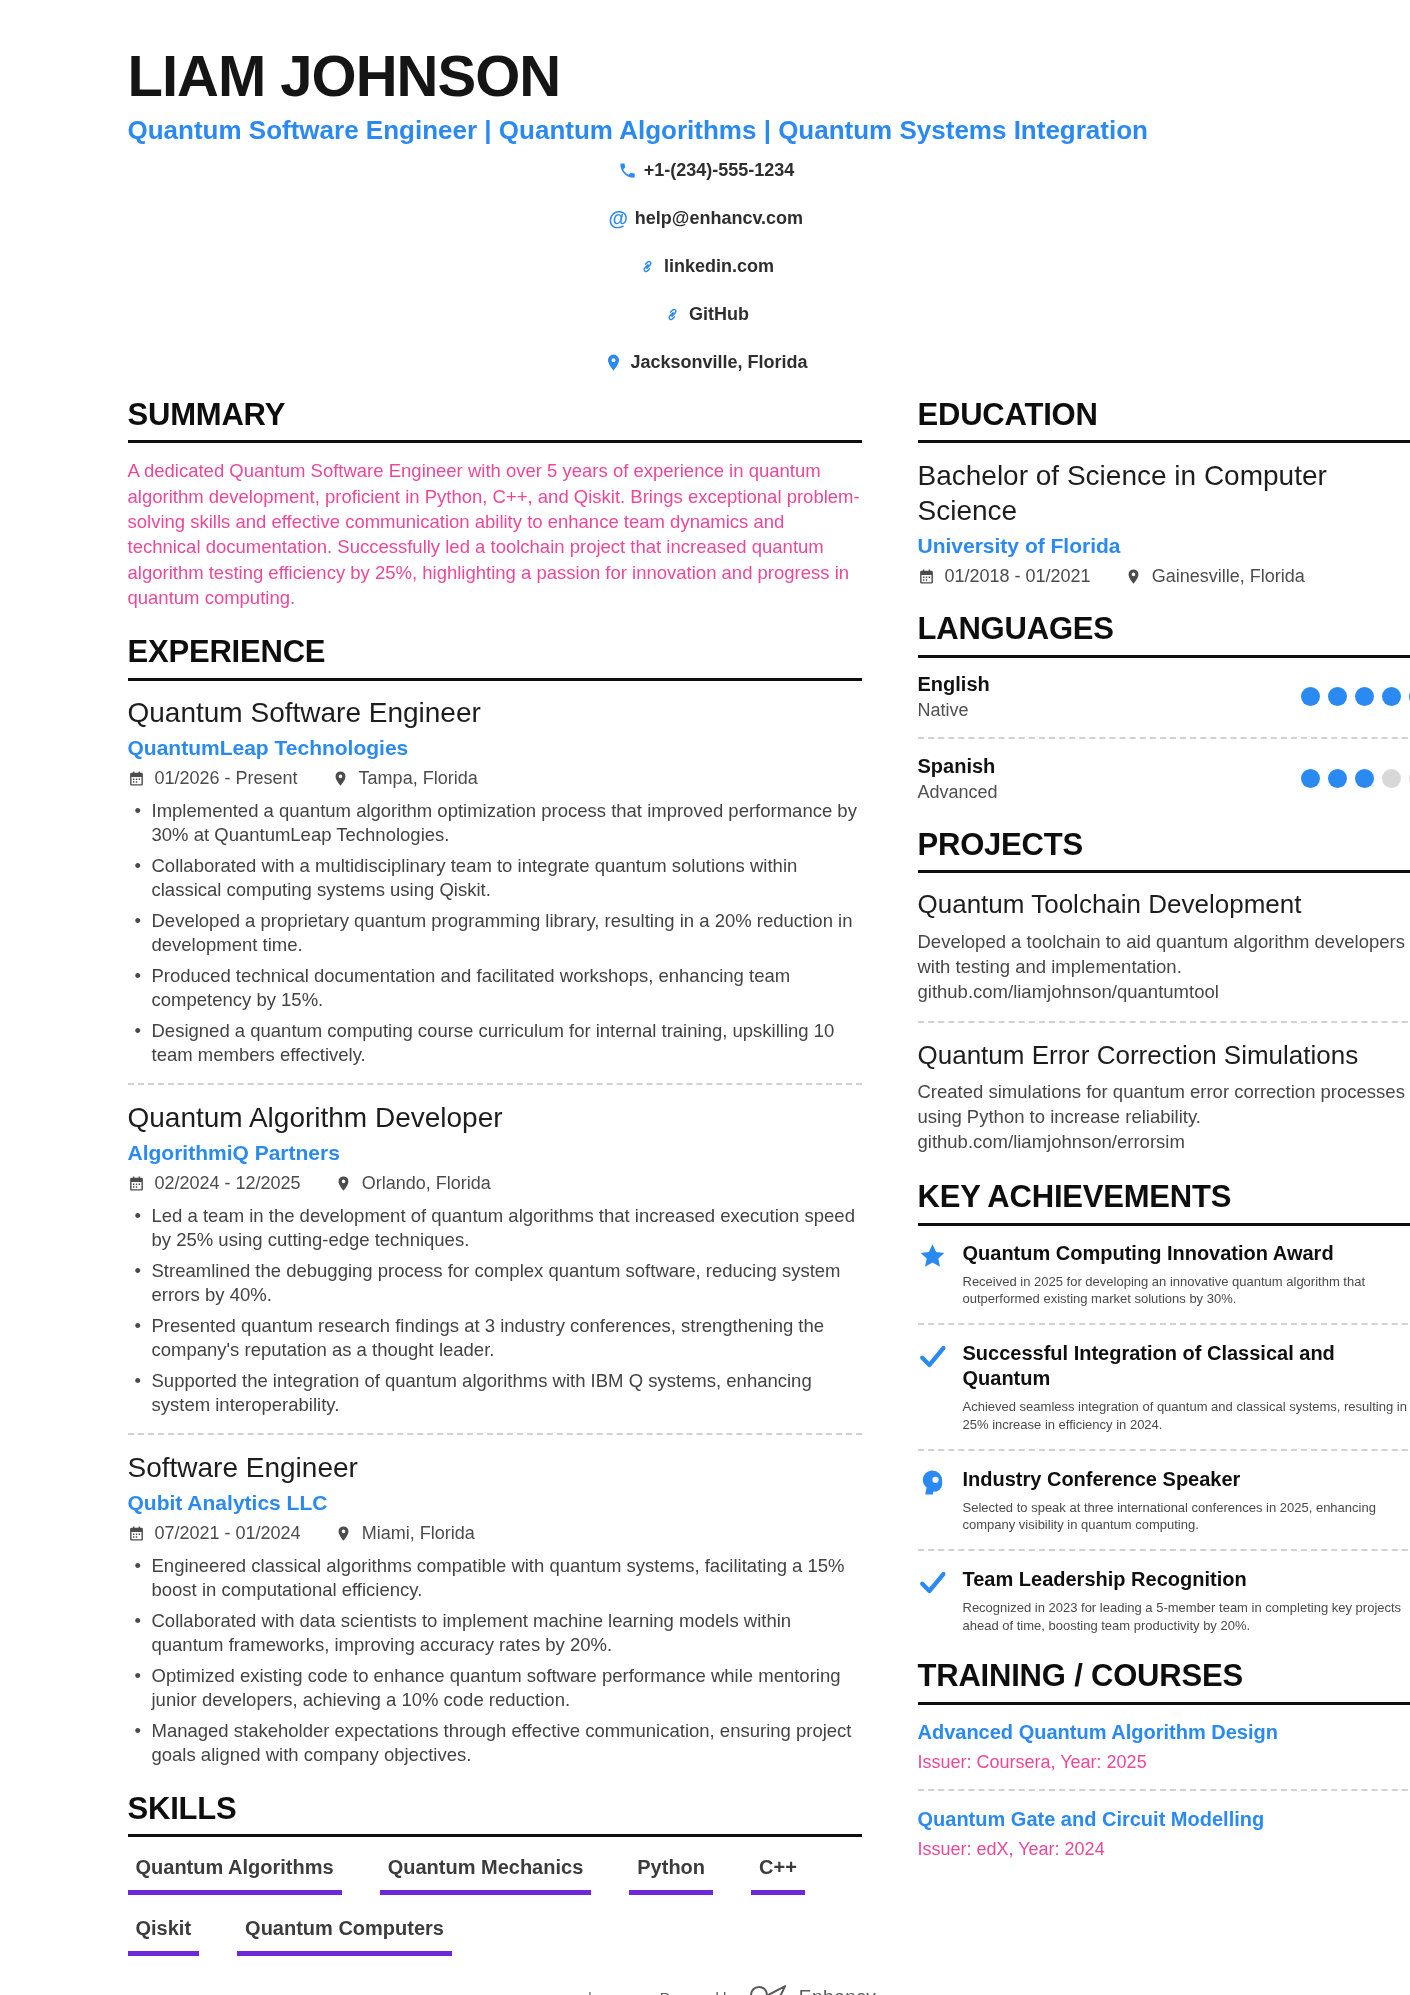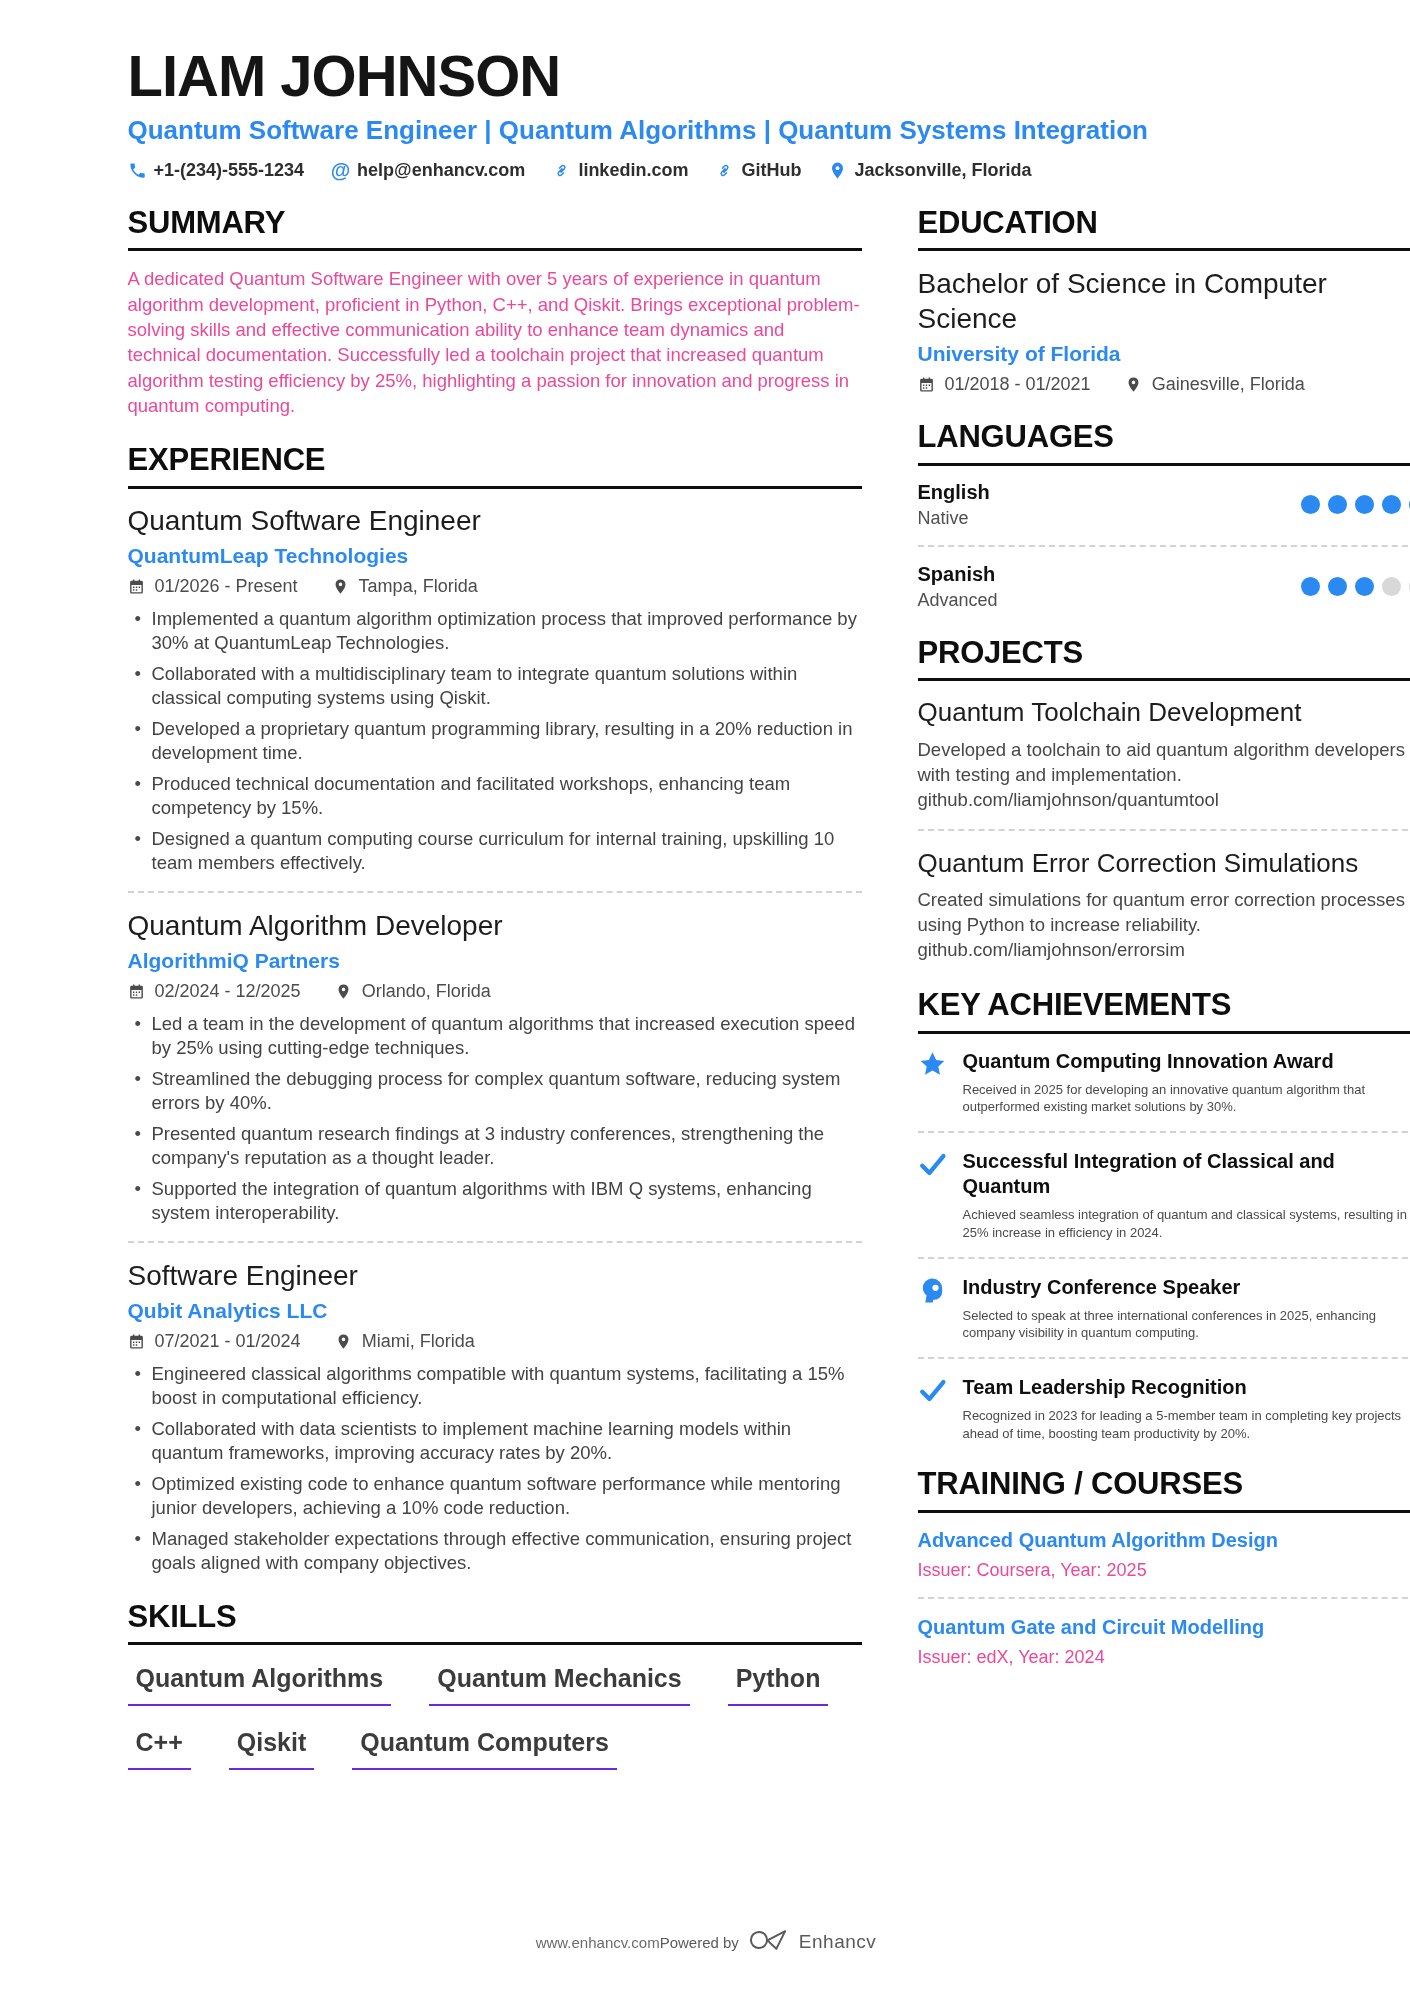--- a/index.html
+++ b/index.html
@@ -5,21 +5,21 @@
   * { margin:0; padding:0; box-sizing:border-box; }
   html,body { background:#ffffff; }
   body { font-family:"Liberation Sans","DejaVu Sans",sans-serif; color:#3f3f3f; }
   .page{
     width:1267px; height:1995px; margin:0 auto; background:#fff;
     padding:46px 54px 38px 56px; display:flex; flex-direction:column;
   }
   
   .name{ font-size:58px; font-weight:800; letter-spacing:-1px; color:#151515; line-height:1.05; }
   .headline{ font-size:26px; font-weight:700; color:#2b8af2; margin-top:9px; line-height:1.15; }
-  .contacts{ display:flex; align-items:center; gap:27px; margin-top:14px; }
+  .contacts{ display:flex; align-items:center; gap:27px; margin-top:14px;flex-direction:column; }
   .contact{ display:flex; align-items:center; gap:7px; font-size:18px; font-weight:700; color:#2e2e2e; }
   .contact .ic{ width:19px; height:19px; display:inline-flex; align-items:center; justify-content:center; }
   .contact .ic svg{ width:19px; height:19px; fill:#2b8af2; }
   .at-glyph{ color:#2b8af2; font-size:20px; font-weight:700; }
   
   .columns{ display:grid; grid-template-columns:734px 510px; column-gap:56px; margin-top:26px; }
   section{ margin-bottom:26px; }
   h3.sec{
     font-size:31px; font-weight:800; letter-spacing:-0.2px; color:#0e0e0e;
     border-bottom:3.5px solid #0e0e0e; padding-bottom:9px; margin-bottom:15px; line-height:1.05;
@@ -34,22 +34,22 @@
   ul.bullets{ list-style:none; margin-top:10px; }
   ul.bullets li{
     position:relative; padding-left:24px; font-size:18.5px; line-height:1.3;
     color:#434343; margin-bottom:7px;
   }
   ul.bullets li::before{ content:"•"; position:absolute; left:7px; top:0; color:#4a4a4a; }
   .dashed{ border:none; border-top:2px dashed #d2d2d2; margin:16px 0; }
   
   .skills-wrap{ display:flex; flex-wrap:wrap; column-gap:38px; row-gap:22px; padding-top:4px; }
   .skill{
-    font-size:25px; font-weight:700; color:#3c3c3c; padding:0 8px 11px 8px;
-    border-bottom:2px solid #6d28d9;
+    font-size:20px; font-weight:700; color:#3c3c3c; padding:0 8px 11px 8px;
+    border-bottom:5px solid #6d28d9;
   }
   
   .degree{ font-size:28px; font-weight:500; color:#1d1d1d; line-height:1.25; }
   
   .lang-row{ display:flex; align-items:center; justify-content:space-between; }
   .lang-name{ font-size:20px; font-weight:700; color:#111; }
   .lang-level{ font-size:18px; color:#4f4f4f; margin-top:4px; }
   .dots{ display:flex; gap:8px; }
   .dot{ width:19px; height:19px; border-radius:50%; background:#d8d8d8; }
   .dot.filled{ background:#2b8af2; }

